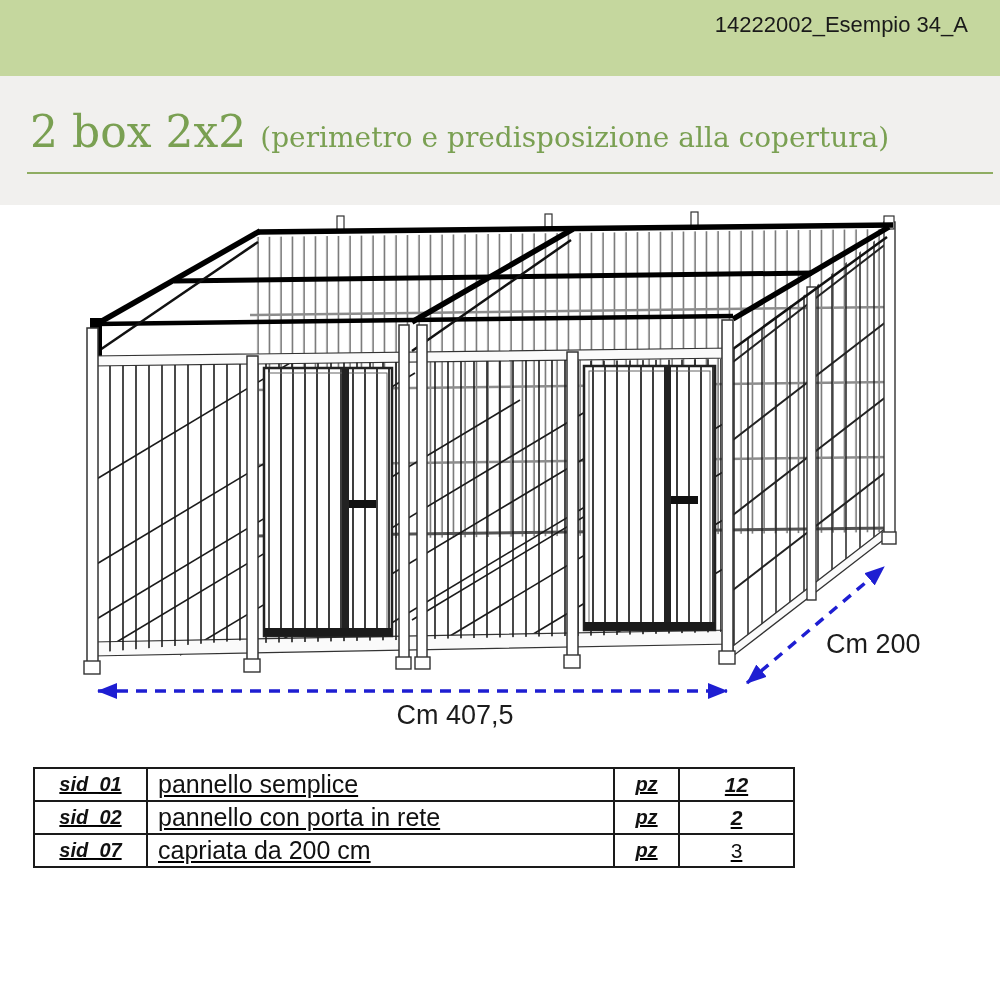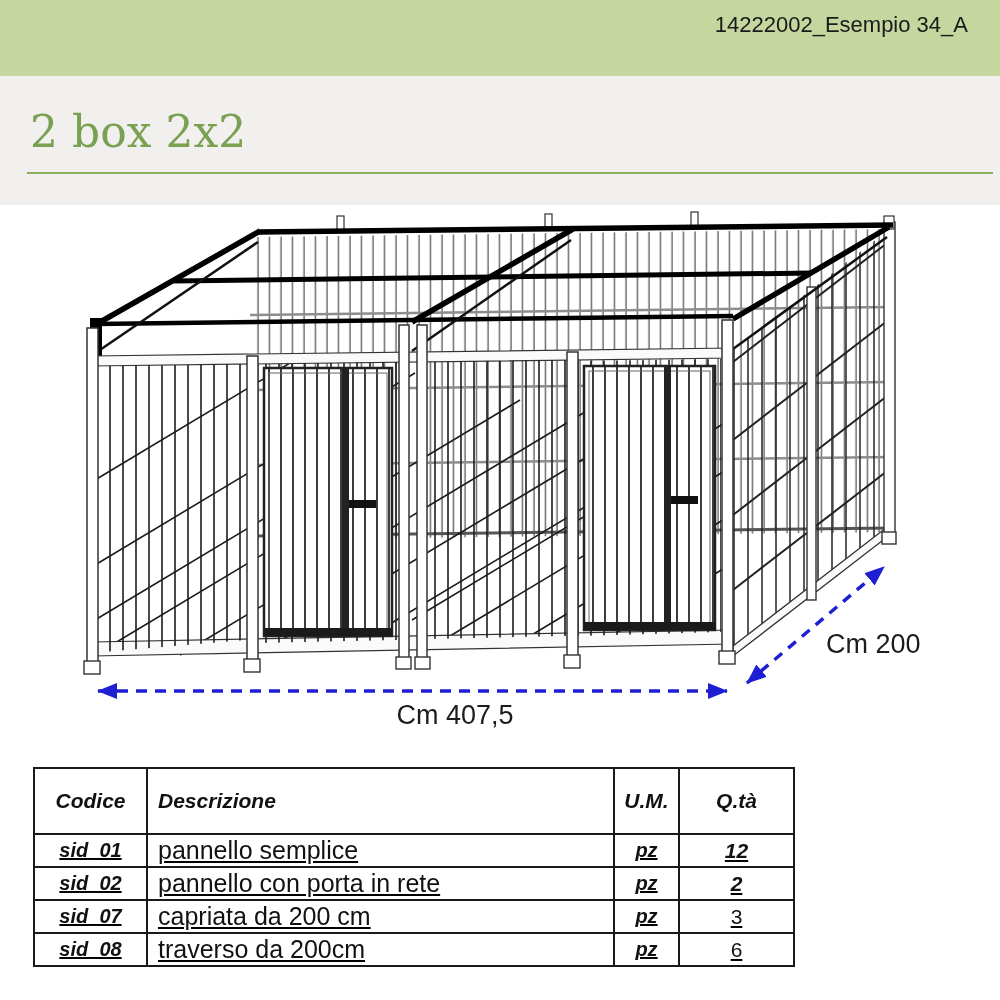--- a/index.html
+++ b/index.html
@@ -56,20 +56,21 @@
 <body>
 
 <div class="page-top-bg"></div>
 
 <div class="header-band">
   <span class="doc-ref">14222002_Esempio 34_A</span>
 </div>
 
 <div class="title-row">
   <span class="title-main">2 box 2x2</span>
+  <span class="title-sub">(perimetro e predisposizione alla copertura)</span>
 </div>
 <div class="title-underline"></div>
 
 <div class="drawing-wrap">
 <svg width="1000" height="570" viewBox="0 200 1000 570">
   <defs>
     <pattern id="pbars" width="13" height="10" patternUnits="userSpaceOnUse">
       <line x1="6" y1="0" x2="6" y2="10" stroke="#1b1b1b" stroke-width="1.6"></line>
     </pattern>
     <pattern id="pback" width="11.5" height="10" patternUnits="userSpaceOnUse">
@@ -210,44 +211,32 @@
 </div>
 
 <table class="parts-table">
   <colgroup>
       <col style="width:113px">
       <col style="width:467px">
       <col style="width:65px">
       <col style="width:115px">
     </colgroup>
   <tbody>
-      <tr class="hdr">
-    <th class="c-codice">Codice</th>
-    <th class="c-desc">Descrizione</th>
-    <th class="c-um">U.M.</th>
-    <th class="c-qta">Q.tà</th>
-  </tr>
   <tr class="row">
     <td class="c-codice code">sid_01</td>
     <td class="c-desc desc">pannello semplice</td>
     <td class="c-um um">pz</td>
     <td class="c-qta qta">12</td>
   </tr>
   <tr class="row">
     <td class="c-codice code">sid_02</td>
     <td class="c-desc desc">pannello con porta in rete</td>
     <td class="c-um um">pz</td>
     <td class="c-qta qta">2</td>
   </tr>
   <tr class="row">
     <td class="c-codice code">sid_07</td>
     <td class="c-desc desc">capriata da 200 cm</td>
     <td class="c-um um">pz</td>
     <td class="c-qta qta plain">3</td>
   </tr>
-  <tr class="row">
-    <td class="c-codice code">sid_08</td>
-    <td class="c-desc desc">traverso da 200cm</td>
-    <td class="c-um um">pz</td>
-    <td class="c-qta qta plain">6</td>
-  </tr>
 </tbody>
   </table>
 
 </body></html>

